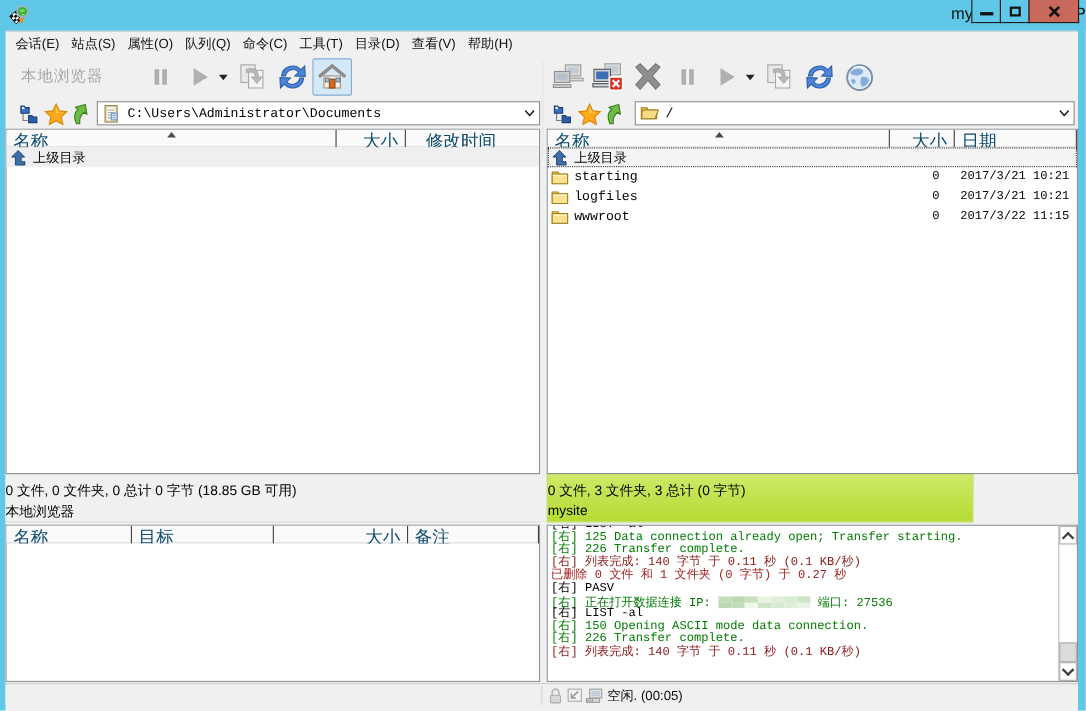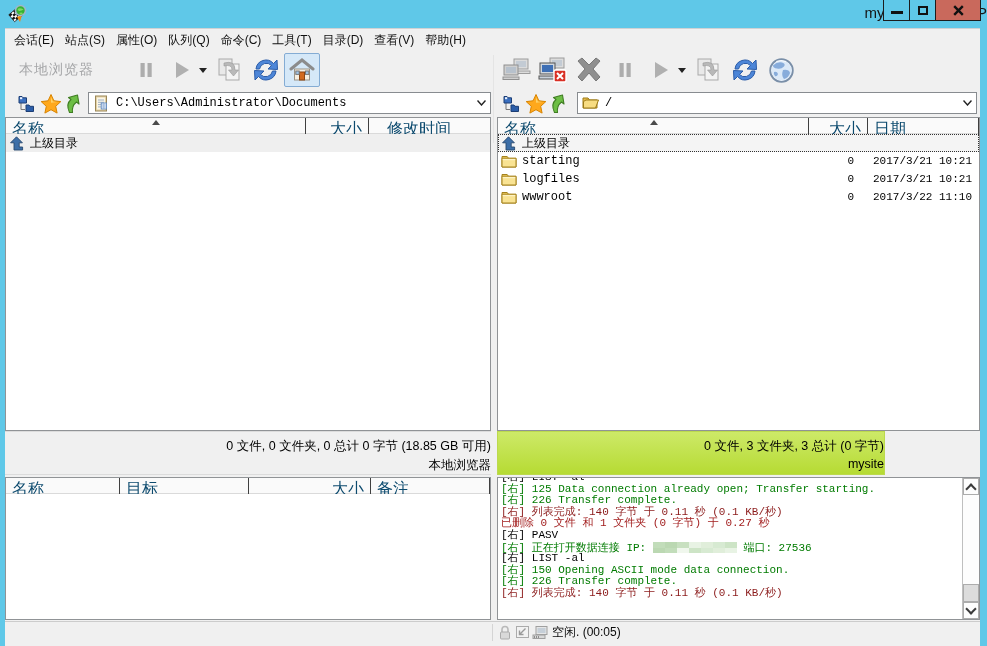--- a/index.html
+++ b/index.html
@@ -65,21 +65,21 @@
   .lv-row.focused { outline:1px dotted #333; outline-offset:-1px; background:#F4F4F4; }
   .lv-cell-name { position:absolute; left:0; top:0; height:18px; display:flex; align-items:center; }
   .lv-cell-name .fico { width:16px; height:15px; margin-left:3px; flex:0 0 auto; }
   .lv-cell-name .fname { margin-left:5px; white-space:nowrap; }
   .fname.mono { font-family:"Liberation Mono", monospace; font-size:12px; }
   .fname.cjk { font-size:12px; }
   .lv-cell-size { position:absolute; top:3px; text-align:right; font-family:"Liberation Mono", monospace; font-size:11px; }
   .lv-cell-date { position:absolute; top:3px; font-family:"Liberation Mono", monospace; font-size:11px; white-space:nowrap; }
 
   
-  .band { position:absolute; top:402px; height:44px; text-align:right; overflow:hidden; }
+  .band { position:absolute; top:402px; height:44px; text-align:left; overflow:hidden; }
   .band.local { left:0; width:486px; background:#F0F0F0; border:1px solid #DCDCDC; border-left:none; border-right:none; }
   .band.remote { left:492px; width:388px; background:linear-gradient(#CDE968, #B6DB33); border:1px solid #BCD94E; }
   .band-line1 { margin-top:6px; font-size:12.5px; }
   .band-line2 { margin-top:2px; font-size:12.5px; }
 
   
   .panel.queue { left:0; top:448px; width:486px; height:143px; }
   .panel.log { left:492px; top:448px; width:483px; height:143px; overflow:hidden; }
   .log-text { position:absolute; left:3px; top:-6px; width:458px; height:148px; overflow:hidden;
               font-family:"Liberation Mono", monospace; font-size:11px; line-height:11.6px; white-space:nowrap; }
@@ -461,21 +461,21 @@
           <div class="lv-row">
             <div class="lv-cell-name">
               <span class="fico"><svg width="16" height="14" viewBox="0 0 16 14">
       <path d="M1 2.5 L6.2 2.5 L7.6 4.4 L15 4.4 L15 13 L1 13 Z" fill="#F3D265" stroke="#A5821D"></path>
       <path d="M1 4.2 L15 4.2 L15 13 L1 13 Z" fill="#F9E393" stroke="#A5821D"></path>
       <path d="M1.8 5 L14.2 5 L14.2 6.2 L1.8 6.2 Z" fill="#FDF3C6"></path>
                 </svg></span>
               <span class="fname mono">wwwroot</span>
             </div>
             <div class="lv-cell-size" style="left: 311px; width: 45px;">0</div>
-            <div class="lv-cell-date" style="left: 375px;">2017/3/22 11:10</div>
+            <div class="lv-cell-date" style="left: 375px;">2017/3/22 11:15</div>
           </div>
         </div>
       </div>
 
     <div class="band local">
       <div class="band-line1">0 文件, 0 文件夹, 0 总计 0 字节 (18.85 GB 可用)</div>
       <div class="band-line2">本地浏览器</div>
     </div>
     <div class="band remote">
       <div class="band-line1">0 文件, 3 文件夹, 3 总计 (0 字节)</div>

